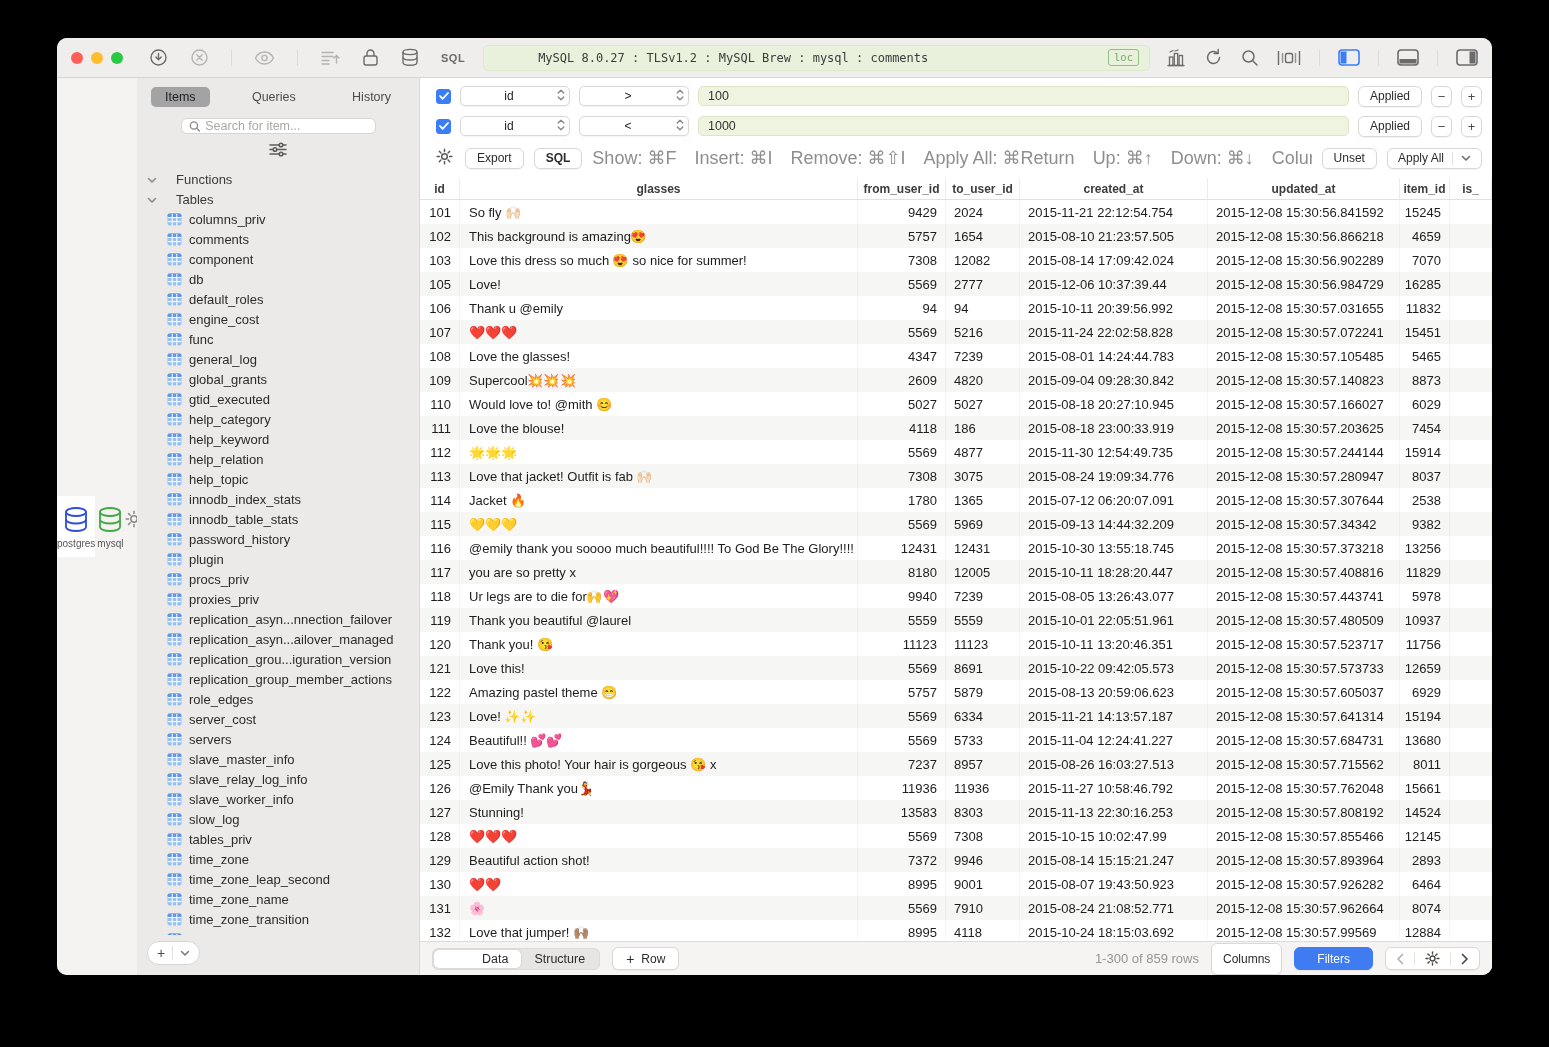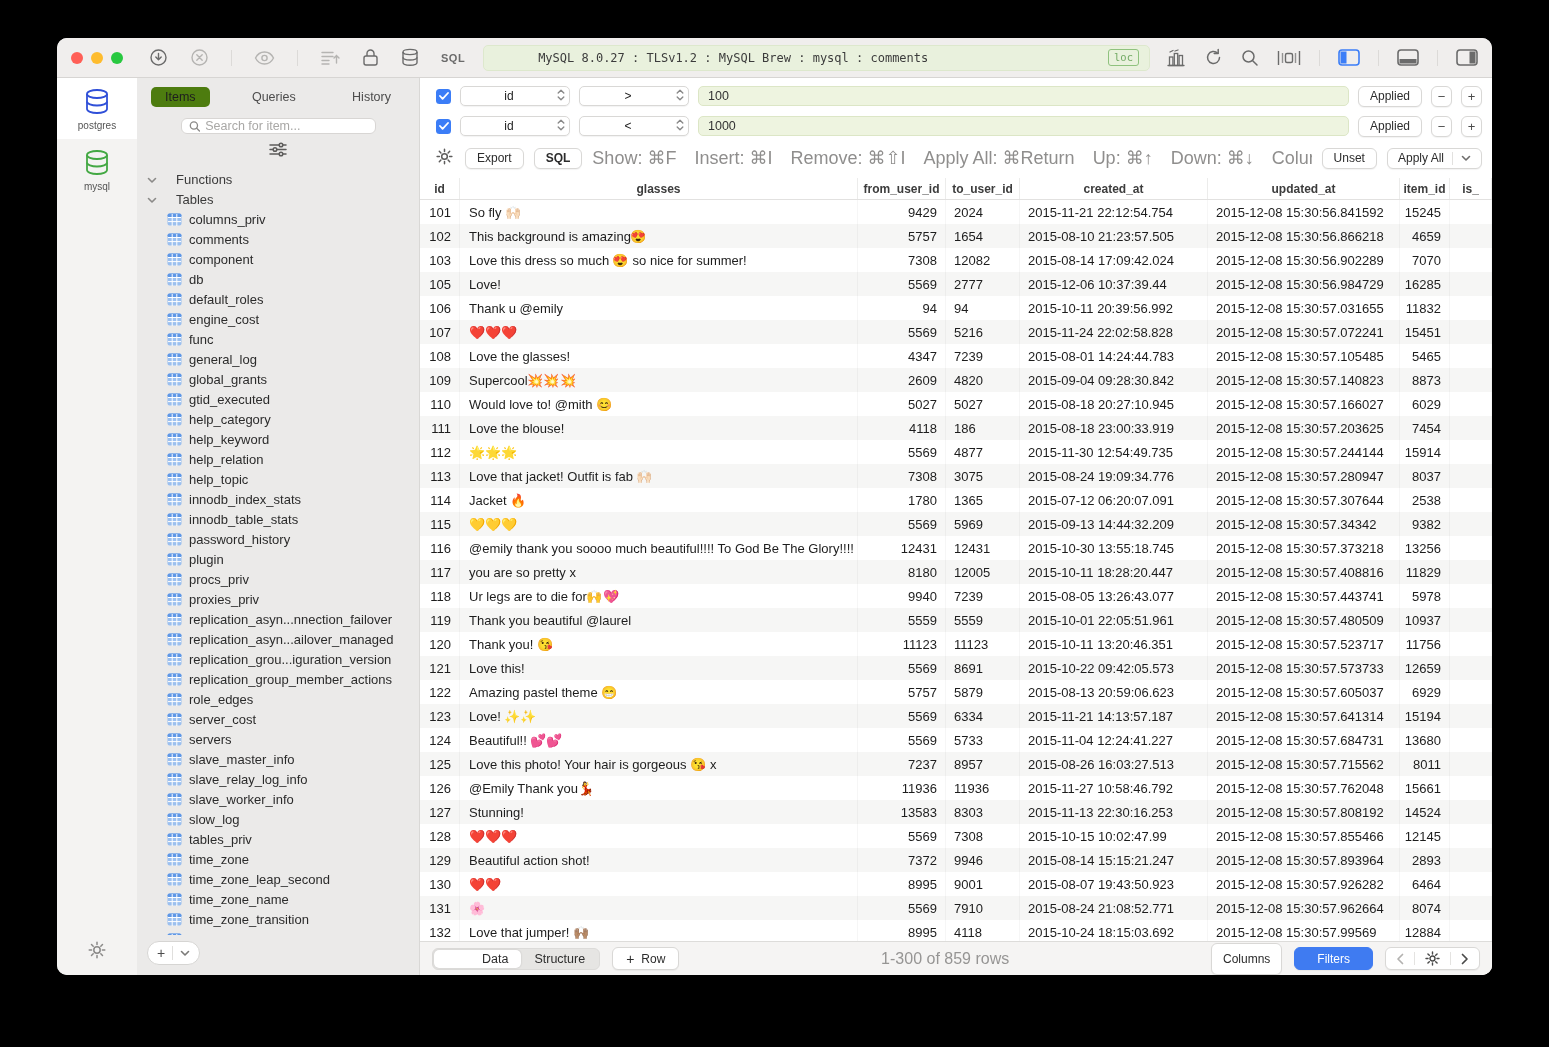--- a/index.html
+++ b/index.html
@@ -27,33 +27,33 @@
   .title-pill .ttl { font-family:"DejaVu Sans Mono", monospace; font-size:12px; color:#3c3c3c;
                      white-space:nowrap; overflow:hidden; flex:1;padding-left:44px; }
   .loc-badge { font-family:"DejaVu Sans Mono", monospace; font-size:10.5px; color:#74ab66;
                border:1px solid #8fc27e; border-radius:3px; padding:0 5px; line-height:15px; }
   .tb-right { display:flex; align-items:center; gap:18px; }
 
   
   .appbody { flex:1; display:flex; min-height:0; }
 
   
-  .rail { width:80px; flex:0 0 80px; background:#f4f3f2; display:flex; flex-direction:column; align-items:center; }
+  .rail { width:80px; flex:0 0 80px; background:#f4f3f2; display:flex; flex-direction:row; align-items:center; }
   .conn { width:80px; padding:10px 0 8px; display:flex; flex-direction:column; align-items:center; gap:4px; cursor:default; }
   .conn.sel { background:#ffffff; }
   .conn .clabel { font-size:10px; color:#555; }
   .rail-spacer { flex:1; }
   .rail-gear { margin-bottom:12px; color:#8a8988; }
 
   
   .panel { width:283px; flex:0 0 283px; background:#ebeae9; border-right:1px solid #d9d8d6;
            display:flex; flex-direction:column; min-height:0; }
   .ptabs { display:flex; align-items:center; justify-content:space-between; padding:9px 14px 4px; }
   .ptab { font-size:12.5px; color:#4c4c4c; padding:3px 14px; border-radius:5px; }
-  .ptab.active { background:#4d7c0f; color:#1e1e1e; }
+  .ptab.active { background:#a3a3a3; color:#1e1e1e; }
   .searchrow { display:flex; align-items:center; gap:8px; padding:7px 12px 4px;flex-direction:column; }
   .searchbox { flex:1; height:24px; background:#fff; border:1px solid #d8d6d4; border-radius:6px;
                display:flex; align-items:center; padding:0 7px; gap:5px; }
   .searchbox input { border:none; outline:none; background:transparent; font-size:12.5px; color:#333; width:100%;
                      font-family:"Liberation Sans", sans-serif; }
   .searchbox input::placeholder { color:#a9a8a6; }
   .tree { flex:1; overflow:hidden; padding:4px 0 0 10px; }
   .tree-head { display:flex; align-items:center; gap:19px; font-size:13px; color:#3a3a3a; height:20px; }
   .tree-head .chev { color:#8b8a88; }
   .tree-item { display:flex; align-items:center; gap:7px; font-size:13px; color:#2b2b2b; height:20px; padding-left:20px; white-space:nowrap; }
@@ -98,21 +98,21 @@
   .gc.l { justify-content:flex-start; padding-left:8px; }
   .gc.c1 { padding-left:9px; }
 
   
   .bottombar { height:34px; flex:0 0 34px; background:#f5f4f3; border-top:1px solid #dddcda;
                display:flex; align-items:center; padding:0 12px; gap:12px; }
   .seg { display:flex; background:#e6e5e3; border-radius:6px; padding:1px; border:1px solid #dcdbd9; }
   .seg .sopt { font-size:12.5px; color:#2e2e2e; padding:2px 13px; border-radius:5px; }
   .seg .sopt.active { background:#fff; box-shadow:0 0 2px rgba(0,0,0,.18);padding-left:48px; }
   .rowbtn { gap:7px; padding:0 13px; height:23px; }
-  .counter { flex:1; text-align:center; font-size:16px; color:#969594; }
+  .counter { flex:1; text-align:right; font-size:13px; color:#969594; }
   .bluebtn { background:#3f7bf1; border-color:#3f7bf1; color:#fff; }
   .navgroup { display:inline-flex; align-items:center; height:23px; background:#fff; border:1px solid #d9d8d6;
               border-radius:6px; box-shadow:0 1px 1px rgba(0,0,0,.05); }
   .navgroup .ng { padding:0 10px; display:flex; align-items:center; color:#4a4a49; }
   .navgroup .sep { width:1px; height:13px; background:#e4e3e1; }
 </style>
 </head>
 <body>
 
 <div class="window">

